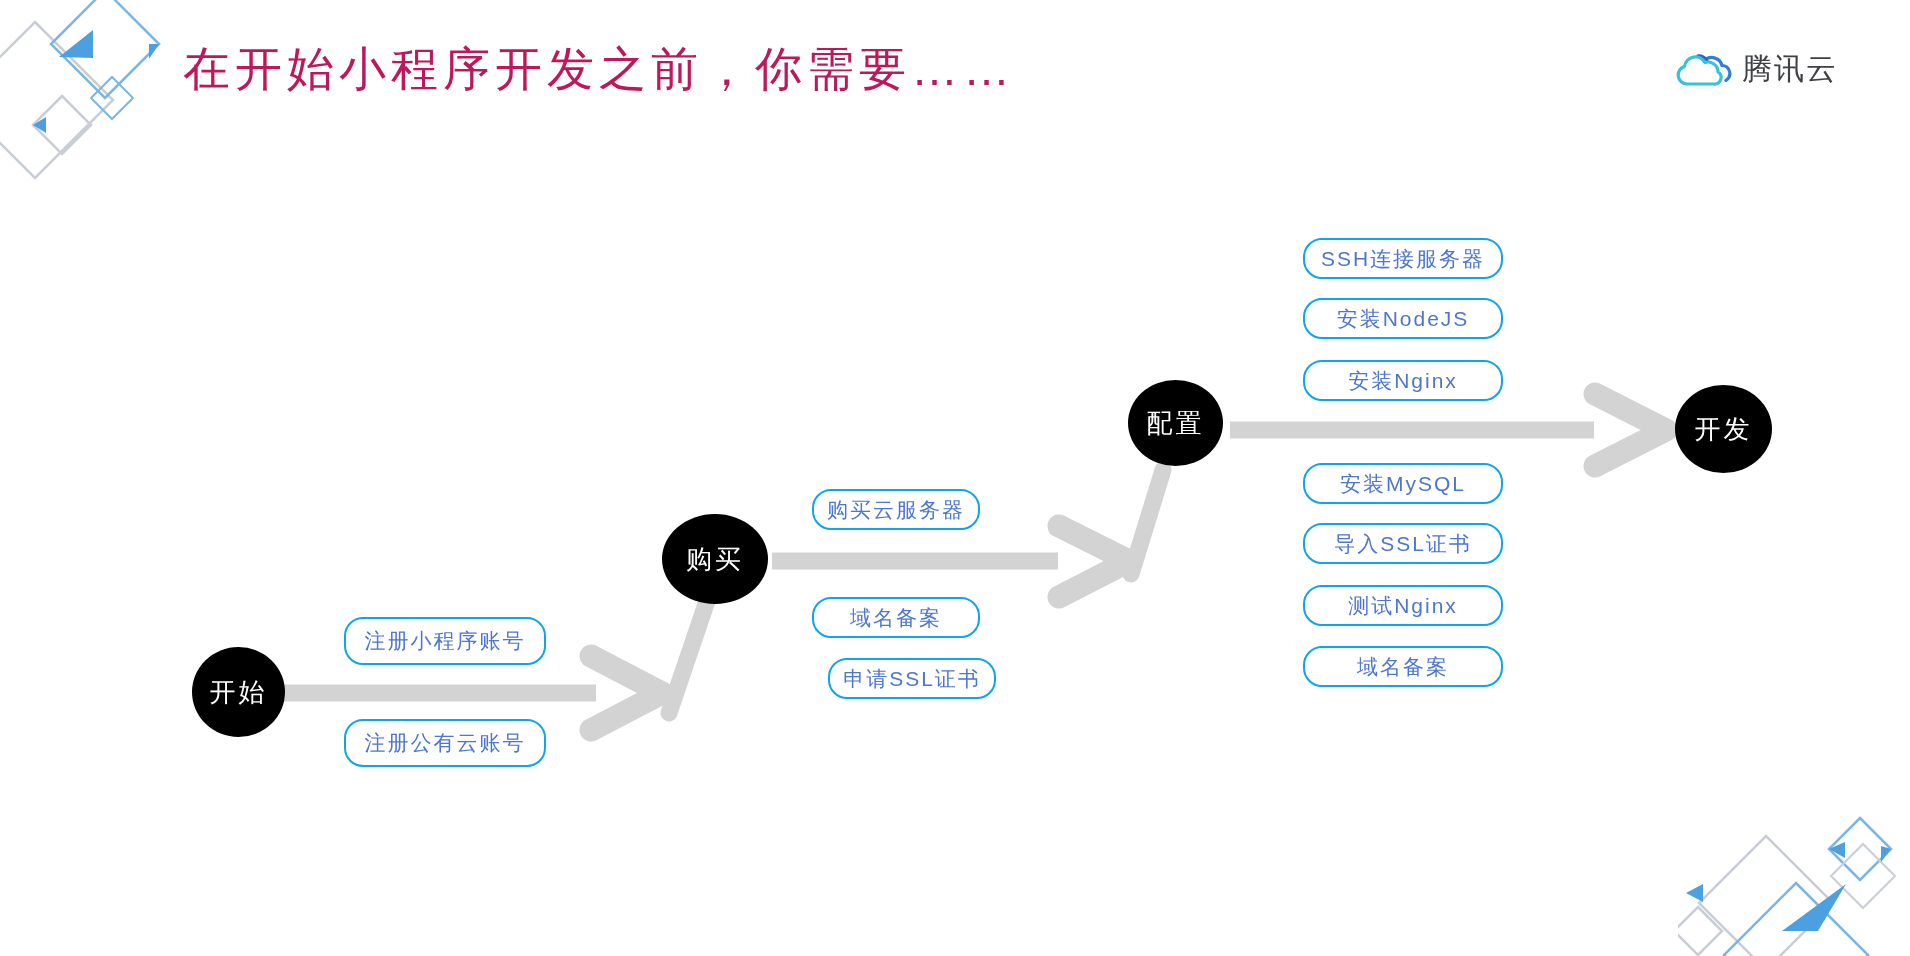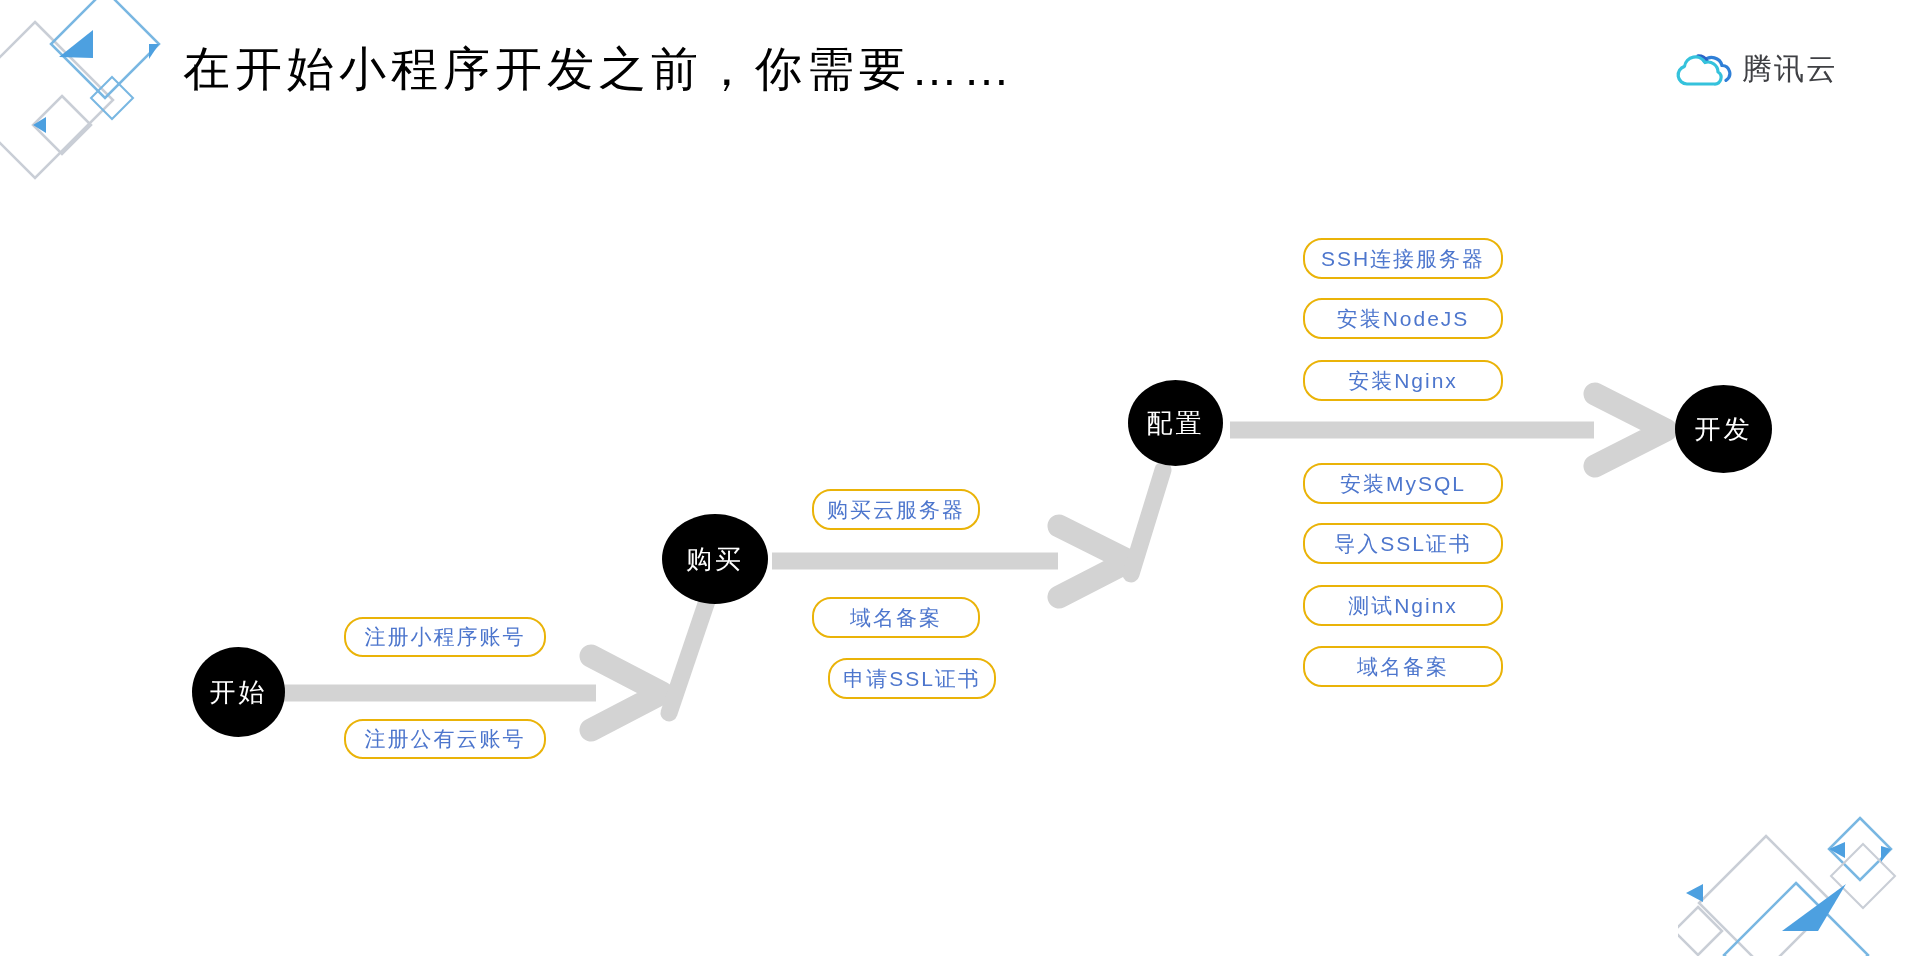--- a/index.html
+++ b/index.html
@@ -12,21 +12,21 @@
     font-family: "Liberation Sans", "DejaVu Sans", sans-serif;
   }
 
   
   .title {
     position: absolute;
     left: 183px;
     top: 40px;
     font-size: 47px;
     line-height: 1.25;
-    color: #000000;
+    color: #be185d;
     letter-spacing: 5px;
     font-weight: 400;
     white-space: nowrap;
   }
 
   
   .brand {
     position: absolute;
     right: 72px;
     top: 48px;
@@ -55,32 +55,32 @@
   }
   .node-start  { left: 192px;  top: 647px; width: 93px;  height: 90px; }
   .node-buy    { left: 662px;  top: 514px; width: 106px; height: 90px; }
   .node-config { left: 1128px; top: 380px; width: 95px;  height: 86px; }
   .node-dev    { left: 1675px; top: 385px; width: 97px;  height: 88px; }
 
   
   .task {
     position: absolute;
     box-sizing: border-box;
-    border: 2px solid #eab308;
+    border: 2px solid #0ea5e9;
     border-radius: 19px;
     background: #ffffff;
     color: #4d76cd;
     display: flex;
     align-items: center;
     justify-content: center;
     font-size: 21px;
     letter-spacing: 2px;
     white-space: nowrap;
   }
-  .col-start  { left: 344px;  width: 202px; height: 40px; }
+  .col-start  { left: 344px;  width: 202px; height: 48px; }
   .col-buy    { left: 812px;  width: 168px; height: 41px; }
   .col-config { left: 1303px; width: 200px; height: 41px; }
 
   .t-s0 { top: 617px; }
   .t-s1 { top: 719px; }
   .t-b0 { top: 489px; }
   .t-b1 { top: 597px; }
   .t-b2 { top: 658px; margin-left: 16px; }
   .t-c0 { top: 238px; }
   .t-c1 { top: 298px; }

